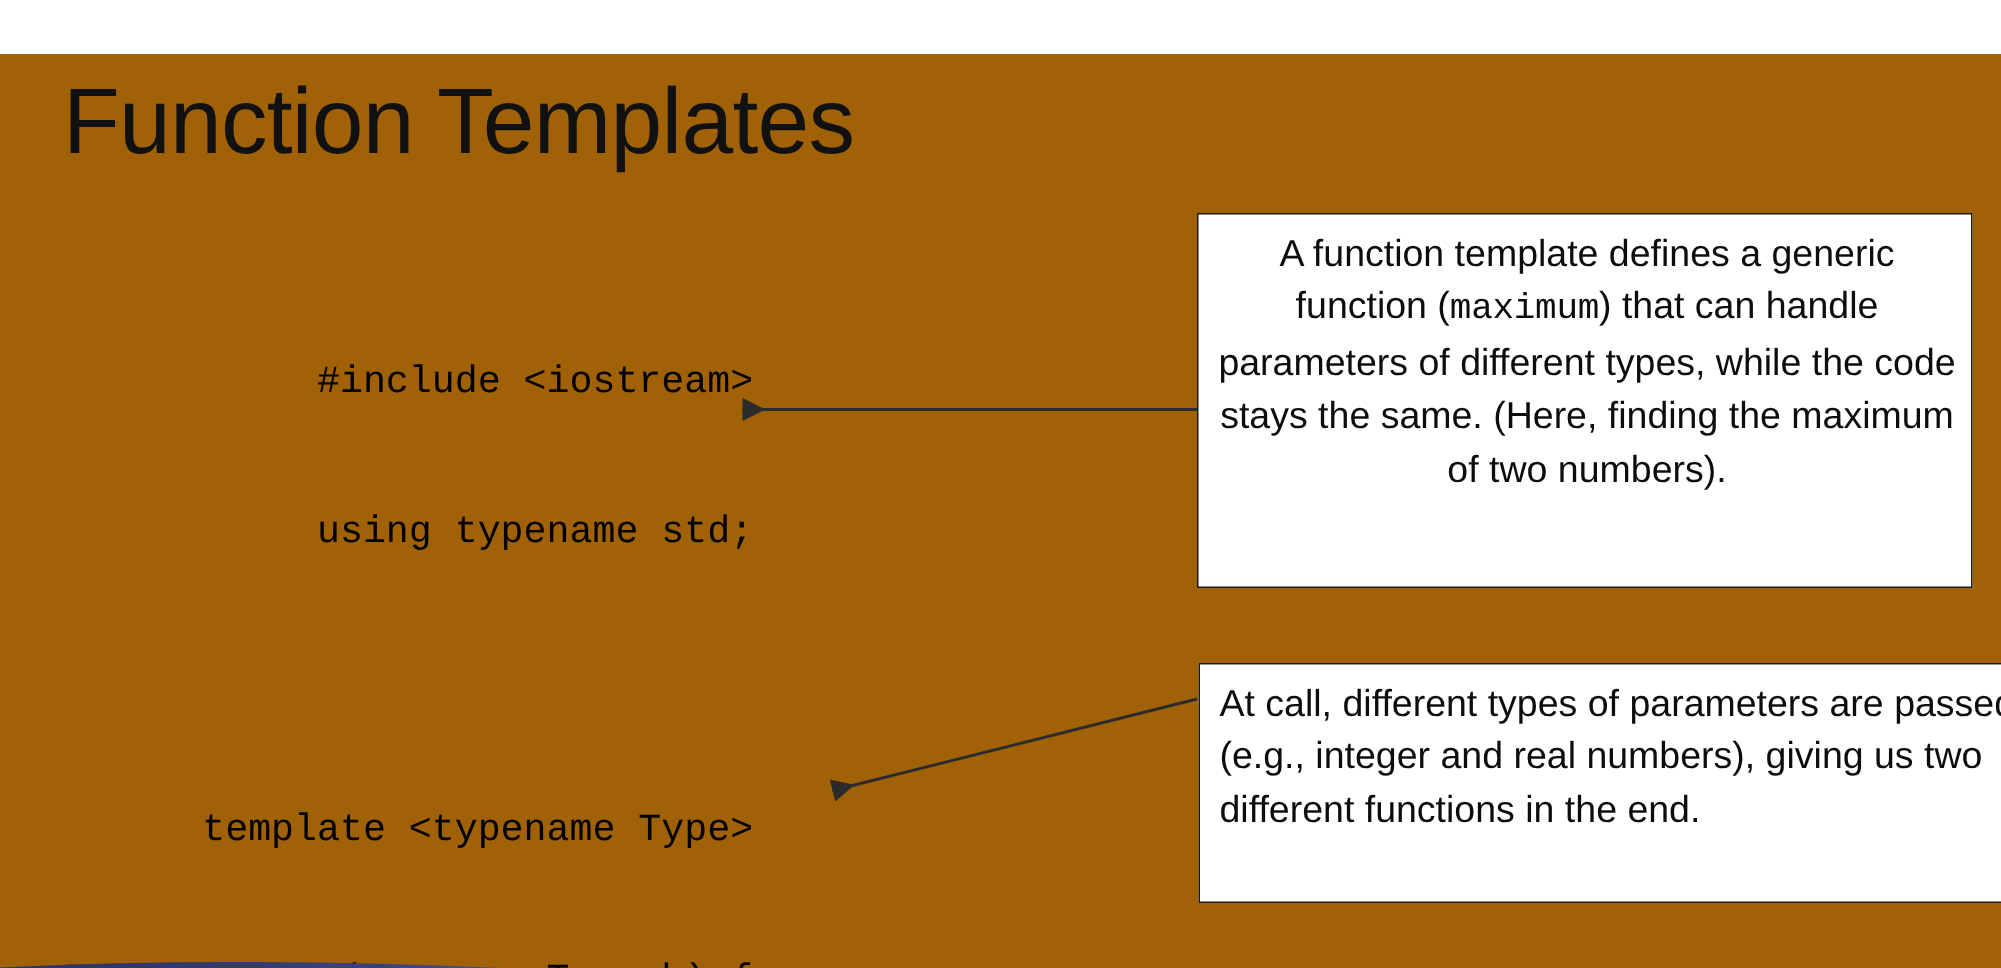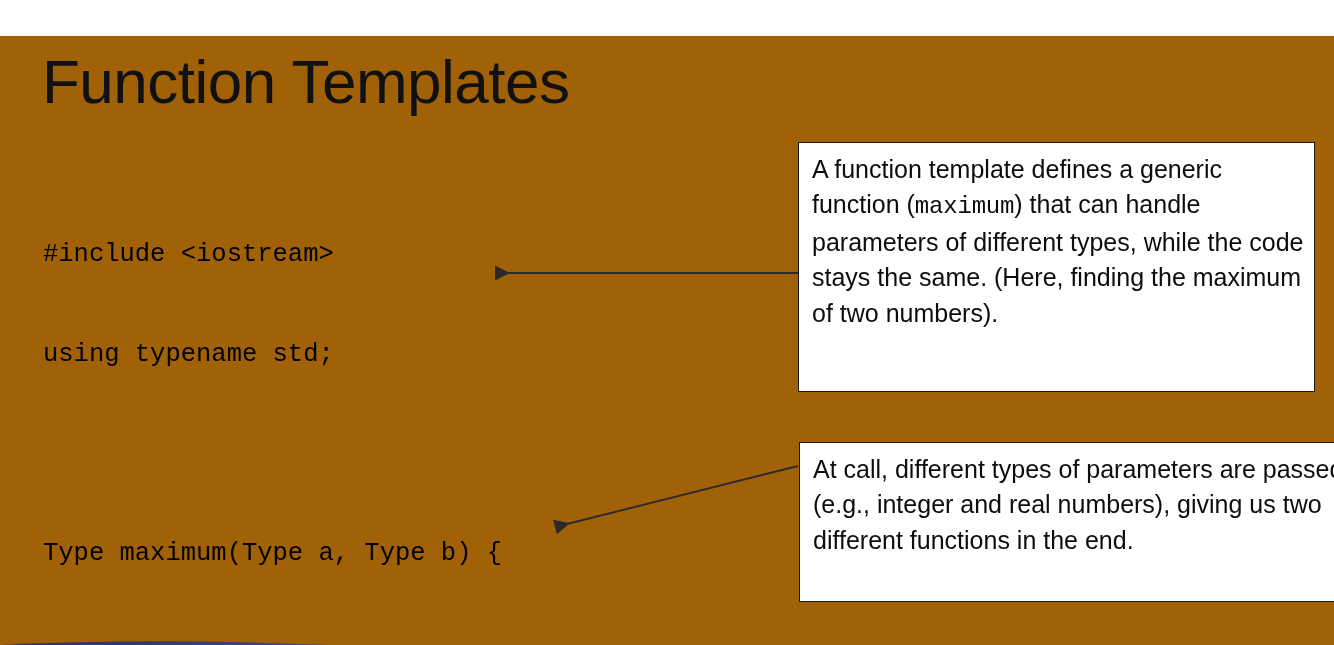--- a/index.html
+++ b/index.html
@@ -42,20 +42,21 @@
     font-family: "Liberation Mono", "DejaVu Sans Mono", monospace;
     font-size: 25.5px;
     line-height: 33.2px;
     color: #000000;
     white-space: pre;
     letter-spacing: 0px;
   }
   #code-block .code-line {
     display: block;
     height: 33.2px;
+    text-align: right;
   }
   #code-block .code-line.blank {
     height: 33.2px;
   }
 
   
   .callout {
     position: absolute;
     background: #ffffff;
     border: 1.6px solid #1a1a1a;
@@ -64,20 +65,21 @@
     font-size: 25px;
     line-height: 35.4px;
     color: #0d0d0d;
     padding: 9px 10px 6px 13px;
   }
   #callout-1 {
     left: 798px;
     top: 106px;
     width: 517px;
     height: 250px;
+    text-align: center;
   }
   #callout-2 {
     left: 799px;
     top: 406px;
     width: 583px;
     height: 160px;
   }
   .callout .mono {
     font-family: "Liberation Mono", "DejaVu Sans Mono", monospace;
     font-size: 24px;
@@ -112,20 +114,21 @@
 <body>
 
 <div id="slide">
 
   <div id="slide-title">Function Templates</div>
 
   <div id="code-block">
     <span class="code-line">#include &lt;iostream&gt;</span>
     <span class="code-line">using typename std;</span>
     <span class="code-line blank"></span>
+    <span class="code-line">template &lt;typename Type&gt;</span>
     <span class="code-line">Type maximum(Type a, Type b) {</span>
     
     
     
     
     
     
     
     
     

